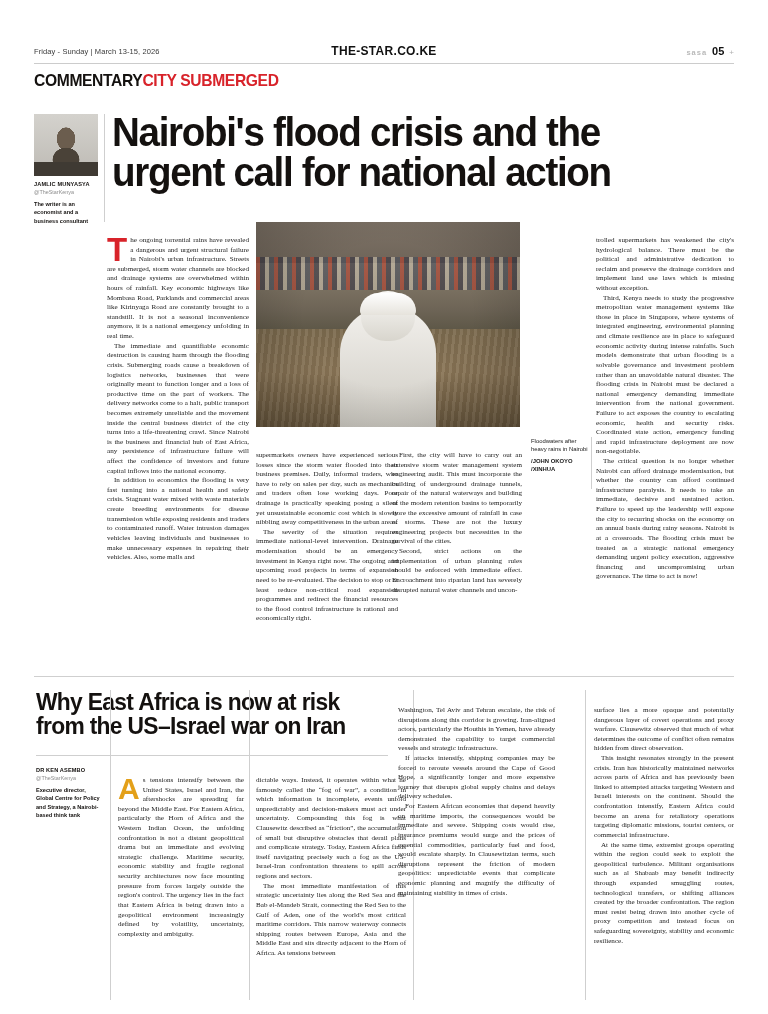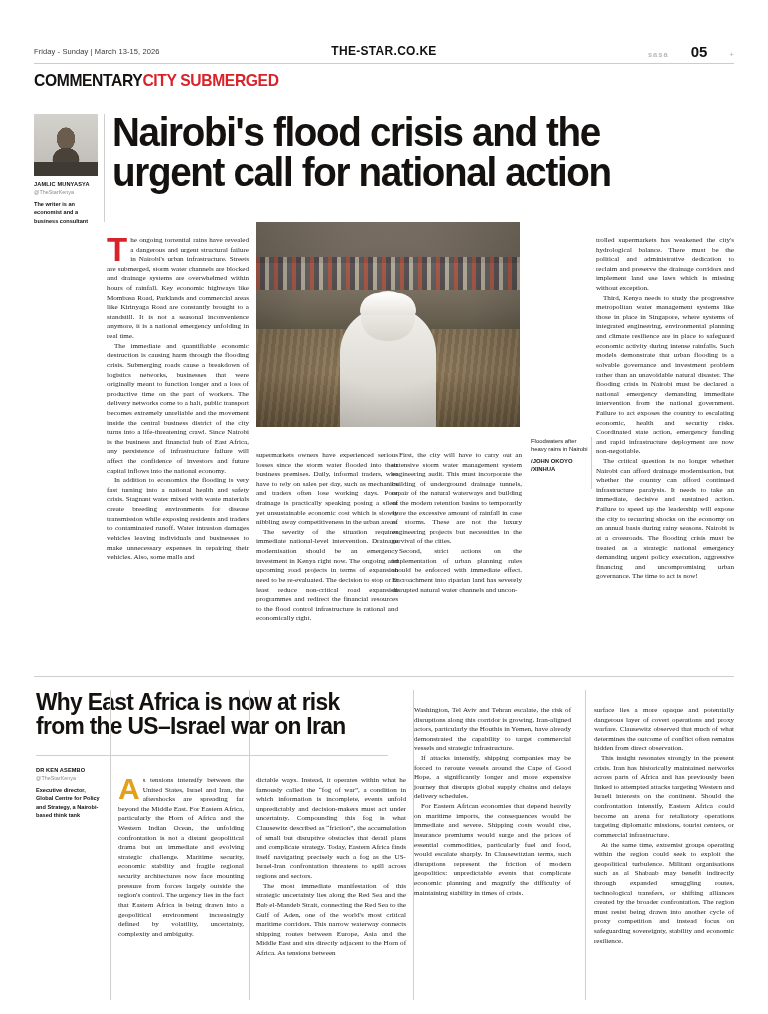--- a/index.html
+++ b/index.html
@@ -47,32 +47,32 @@
     letter-spacing: 0.3px;
     color: #111;
     position: absolute;
     left: 50%;
     transform: translateX(-50%);
     white-space: nowrap;
   }
   .masthead-right {
     display: flex;
     align-items: baseline;
-    gap: 22px;
+    gap: 5px;
   }
   .masthead-logo {
     font-family: "Liberation Sans", sans-serif;
     font-size: 7.5px;
     font-weight: bold;
     letter-spacing: 1px;
     color: #b9b9b9;
   }
   .masthead-page {
     font-family: "Liberation Sans", sans-serif;
-    font-size: 15px;
+    font-size: 11px;
     font-weight: bold;
     color: #111;
   }
   .masthead-plus {
     font-family: "Liberation Sans", sans-serif;
     font-size: 8px;
     color: #b0b0b0;
   }
   .rule-top {
     position: absolute;
@@ -347,21 +347,21 @@
     width: 1px;
     height: 310px;
     background: #cfcfcf;
   }
   .a2-col-divider-1 { position: absolute; left: 249px; top: 690px; width: 1px; height: 310px; background: #cfcfcf; }
   .a2-col-divider-2 { position: absolute; left: 413px; top: 690px; width: 1px; height: 310px; background: #cfcfcf; }
   .a2-col-divider-3 { position: absolute; left: 585px; top: 690px; width: 1px; height: 310px; background: #cfcfcf; }
 
   .a2-c1 { left: 118px; top: 762px; width: 126px; }
   .a2-c2 { left: 256px; top: 762px; width: 150px; }
-  .a2-c3 { left: 414px; top: 692px; width: 157px; }
+  .a2-c3 { left: 398px; top: 692px; width: 157px; }
   .a2-c4 { left: 594px; top: 692px; width: 140px; }
 </style>
 </head>
 <body>
 
 <div class="page">
 
   <div class="masthead">
     <span class="masthead-date">Friday - Sunday | March 13-15, 2026</span>
     <span class="masthead-site">THE-STAR.CO.KE</span>

